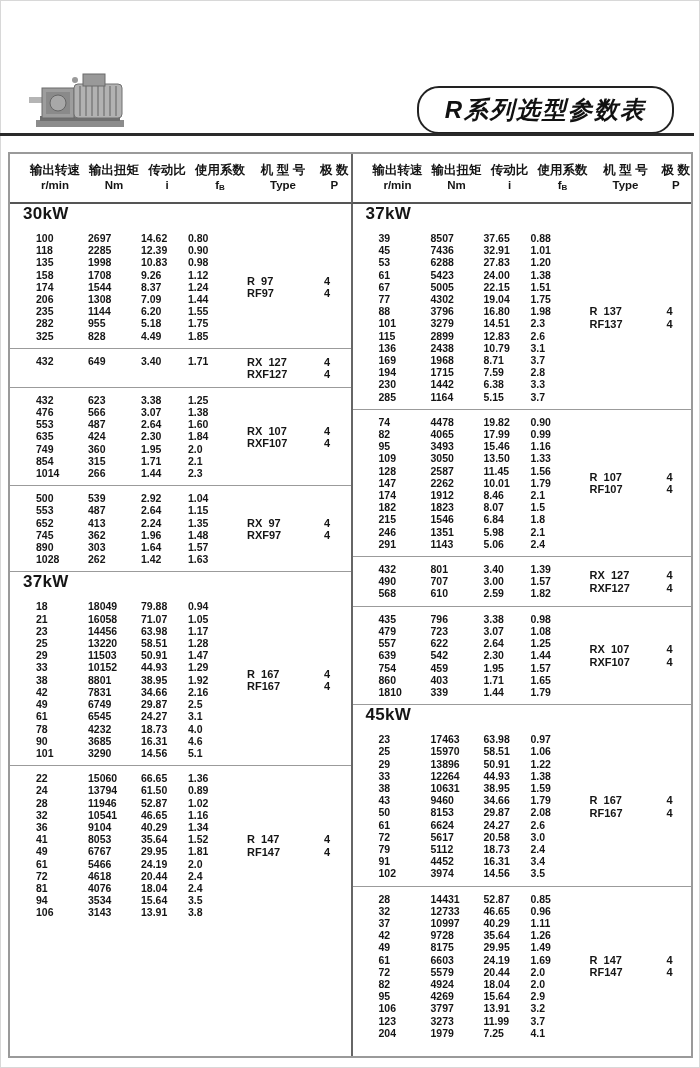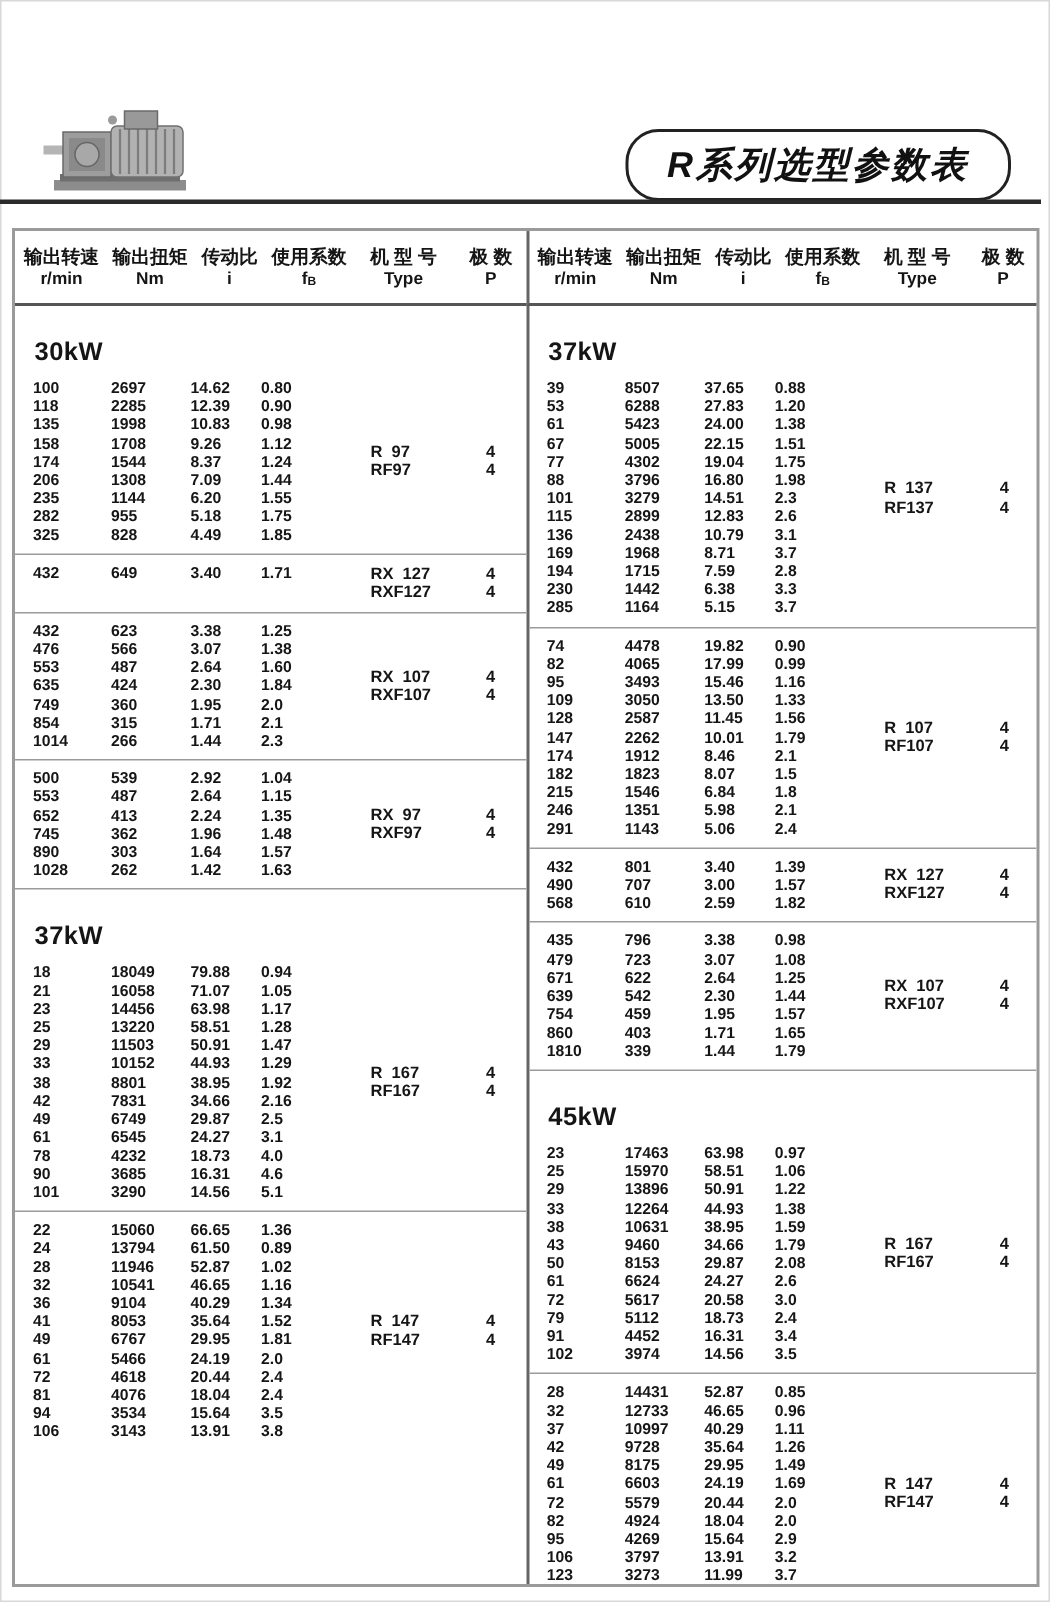--- a/index.html
+++ b/index.html
@@ -13,34 +13,34 @@
          border-radius:22px;font-size:24px;font-weight:bold;font-style:italic;
          letter-spacing:2px;color:#111;white-space:nowrap;}
   .toprule{position:absolute;left:0;top:133px;width:694px;height:2.5px;background:#2a2a2a;}
 
   
   .rtable{position:absolute;left:8px;top:152px;width:685px;height:906px;
           border:2px solid #9a9a9a;box-sizing:border-box;
           display:grid;grid-template-columns:1fr 1fr;grid-template-rows:50px 1fr;
           background:#fff;color:#151515;}
   .hhalf{display:grid;grid-template-columns:62px 56px 50px 56px 70px 1fr;
-         border-bottom:2px solid #555;box-sizing:border-box;
+         padding-left:14px;border-bottom:2px solid #555;box-sizing:border-box;
          align-content:center;}
   .hhalf.righthalf,.bcol.righthalf{border-left:2px solid #666;}
   .hcell{text-align:center;font-weight:bold;}
   .hcn{font-size:12.5px;line-height:16px;white-space:pre;}
   .hunit{font-size:11.5px;line-height:15px;}
   .sub{font-size:8px;vertical-align:baseline;position:relative;top:1px;}
 
   
   .bcol{box-sizing:border-box;overflow:hidden;}
-  .section-label{font-size:17px;font-weight:bold;padding:21px 0 2px 13px;letter-spacing:.3px;}
+  .section-label{font-size:17px;font-weight:bold;padding:0 0 2px 13px;letter-spacing:.3px;}
   .block{position:relative;padding:6px 0;min-height:26px;box-sizing:content-box;}
   .sep{border-top:1.5px solid #9b9b9b;}
-  .rows{padding-left:12px;}
+  .rows{padding-left:26px;}
   .row{display:grid;grid-template-columns:52px 53px 47px 60px;
        font-size:10.5px;font-weight:bold;line-height:12.2px;}
   .typewrap{position:absolute;left:237px;top:50%;transform:translateY(-50%);
             font-size:11px;font-weight:bold;line-height:12.2px;}
   .typeline{display:flex;}
   .tname{width:77px;white-space:pre;}
 </style>
 </head>
 <body>
 
@@ -509,20 +509,26 @@
         <div class="section-label">37kW</div>
         <div class="block">
           <div class="rows">
             <div class="row">
               <span class="cell c0">39</span>
               <span class="cell c1">8507</span>
               <span class="cell c2">37.65</span>
               <span class="cell c3">0.88</span>
             </div>
             <div class="row">
+              <span class="cell c0">45</span>
+              <span class="cell c1">7436</span>
+              <span class="cell c2">32.91</span>
+              <span class="cell c3">1.01</span>
+            </div>
+            <div class="row">
               <span class="cell c0">53</span>
               <span class="cell c1">6288</span>
               <span class="cell c2">27.83</span>
               <span class="cell c3">1.20</span>
             </div>
             <div class="row">
               <span class="cell c0">61</span>
               <span class="cell c1">5423</span>
               <span class="cell c2">24.00</span>
               <span class="cell c3">1.38</span>
@@ -719,21 +725,21 @@
               <span class="cell c2">3.38</span>
               <span class="cell c3">0.98</span>
             </div>
             <div class="row">
               <span class="cell c0">479</span>
               <span class="cell c1">723</span>
               <span class="cell c2">3.07</span>
               <span class="cell c3">1.08</span>
             </div>
             <div class="row">
-              <span class="cell c0">671</span>
+              <span class="cell c0">557</span>
               <span class="cell c1">622</span>
               <span class="cell c2">2.64</span>
               <span class="cell c3">1.25</span>
             </div>
             <div class="row">
               <span class="cell c0">639</span>
               <span class="cell c1">542</span>
               <span class="cell c2">2.30</span>
               <span class="cell c3">1.44</span>
             </div>

